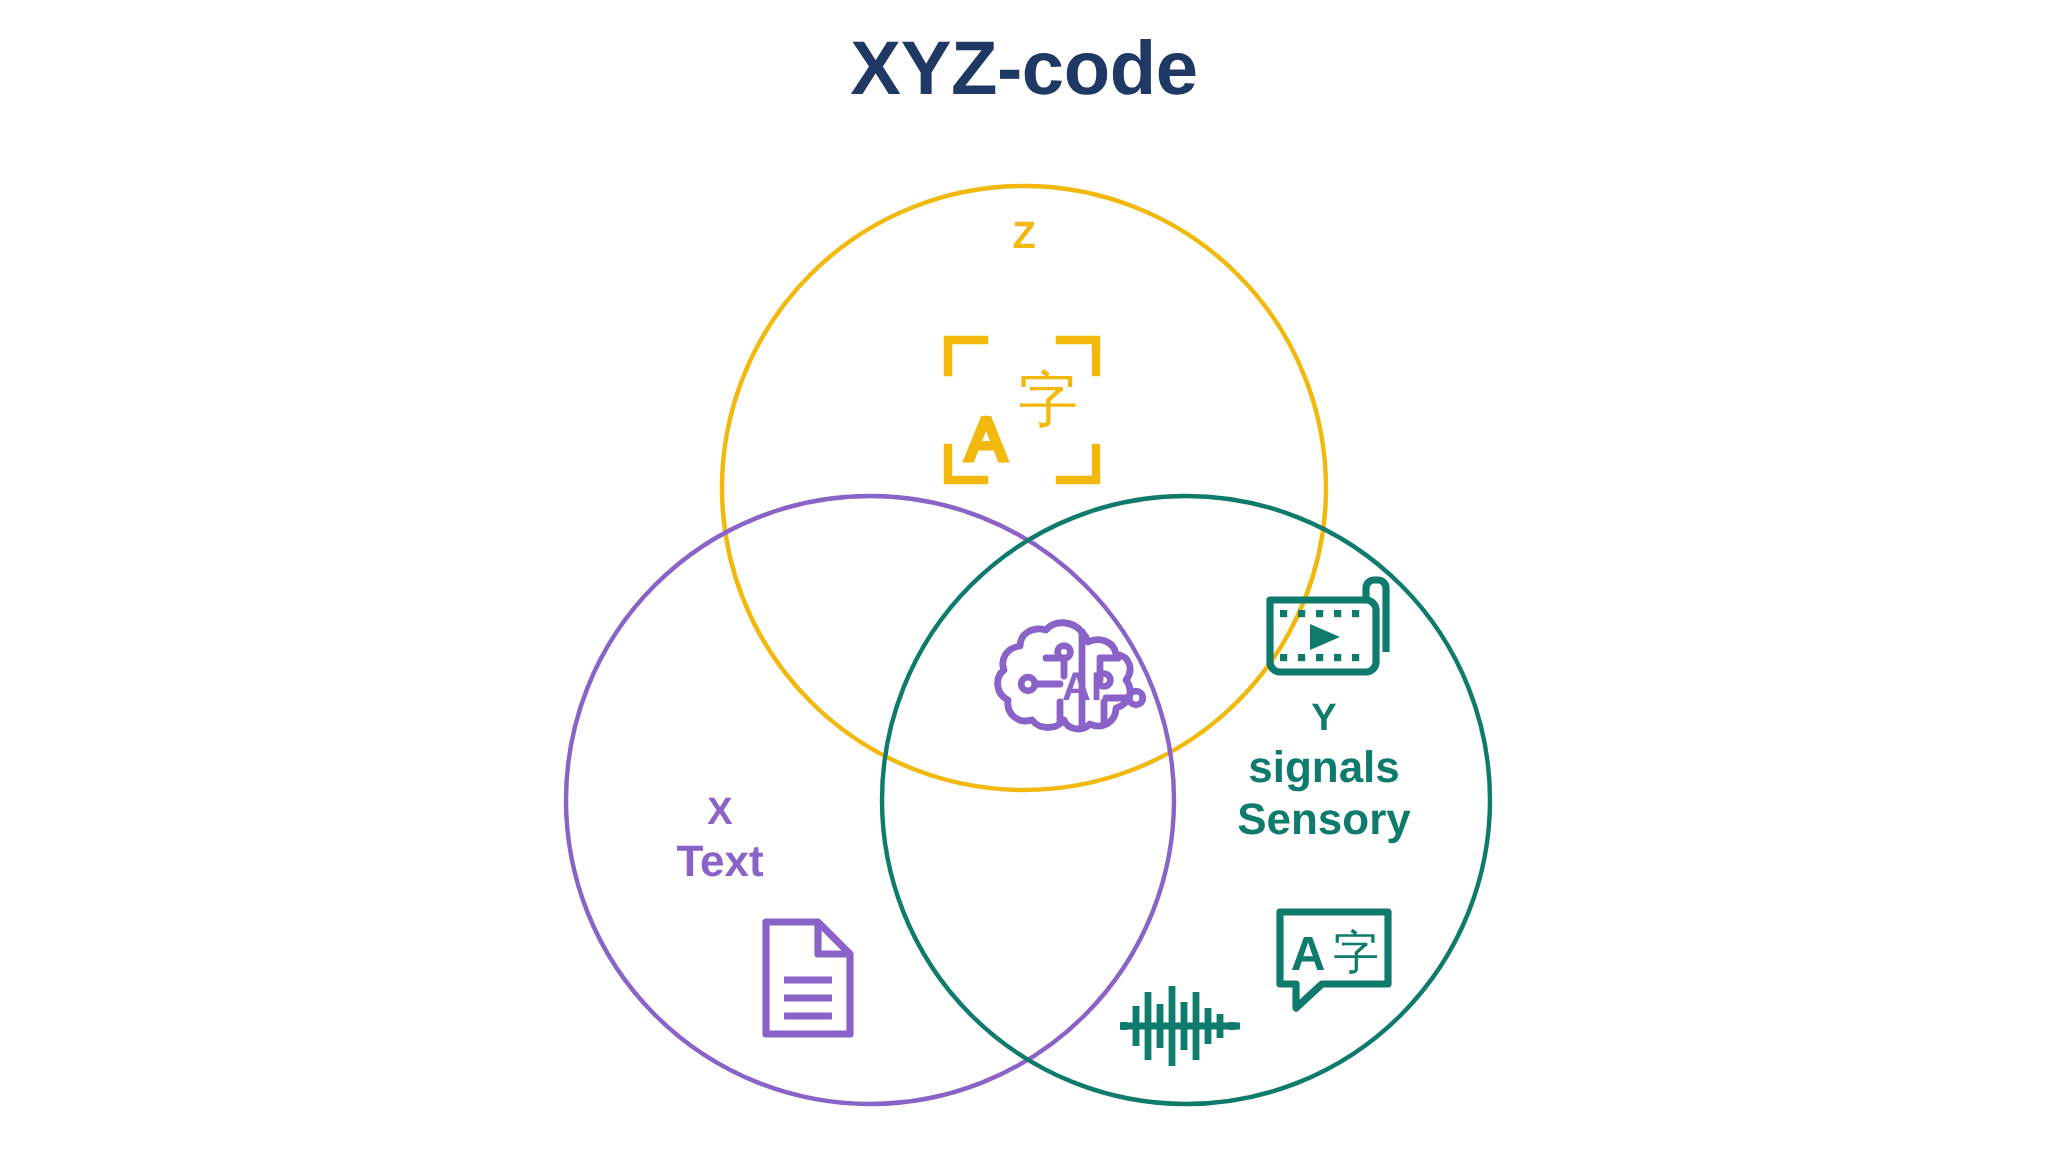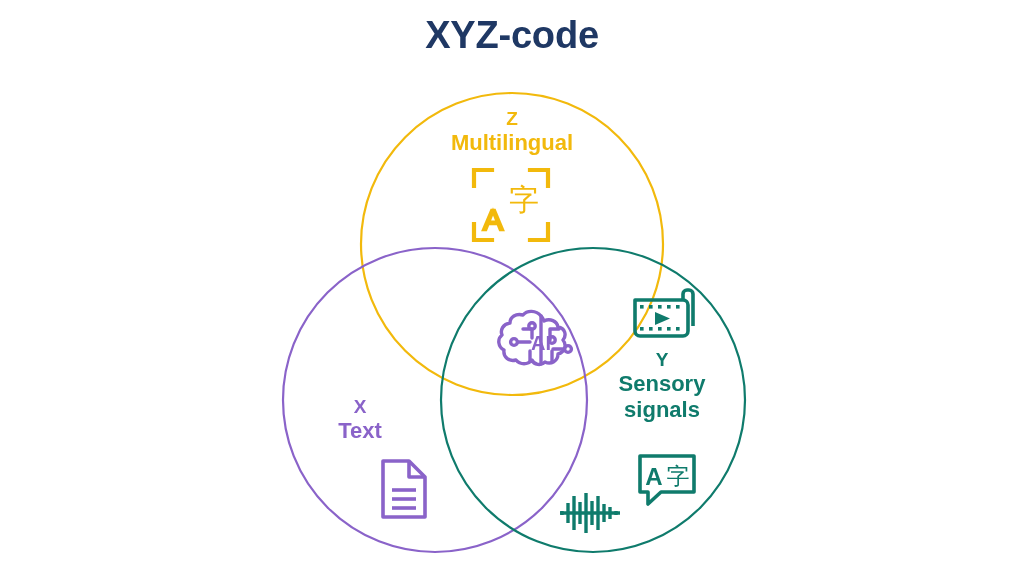--- a/index.html
+++ b/index.html
@@ -90,32 +90,31 @@
   <div id="title">XYZ-code</div>
 
   <svg class="venn-svg" width="1024" height="577" viewBox="0 0 1024 577">
     <circle cx="512" cy="244" r="151" fill="none" stroke="#F2B90C" stroke-width="2.2"></circle>
     <circle cx="435" cy="400" r="152" fill="none" stroke="#8A63C9" stroke-width="2.2"></circle>
     <circle cx="593" cy="400" r="152" fill="none" stroke="#0F7B6C" stroke-width="2.2"></circle>
   </svg>
 
   <div class="lbl" id="label-z">
     <span class="key">Z</span>
-    <span class="name">Multilingual</span>
   </div>
 
   <div class="lbl" id="label-x">
     <span class="key">X</span>
     <span class="name">Text</span>
   </div>
 
   <div class="lbl" id="label-y">
     <span class="key">Y</span>
+    <span class="name">signals</span>
     <span class="name">Sensory</span>
-    <span class="name">signals</span>
   </div>
 
   <div class="icon-wrap" id="icon-translate-z">
     <svg width="82" height="78" viewBox="0 0 82 78">
       <g fill="none" stroke="#F2B90C" stroke-width="4.2" stroke-linecap="square">
         <path d="M4 20 V4 H22"></path>
         <path d="M60 4 H78 V20"></path>
         <path d="M78 58 V74 H60"></path>
         <path d="M22 74 H4 V58"></path>
       </g>

